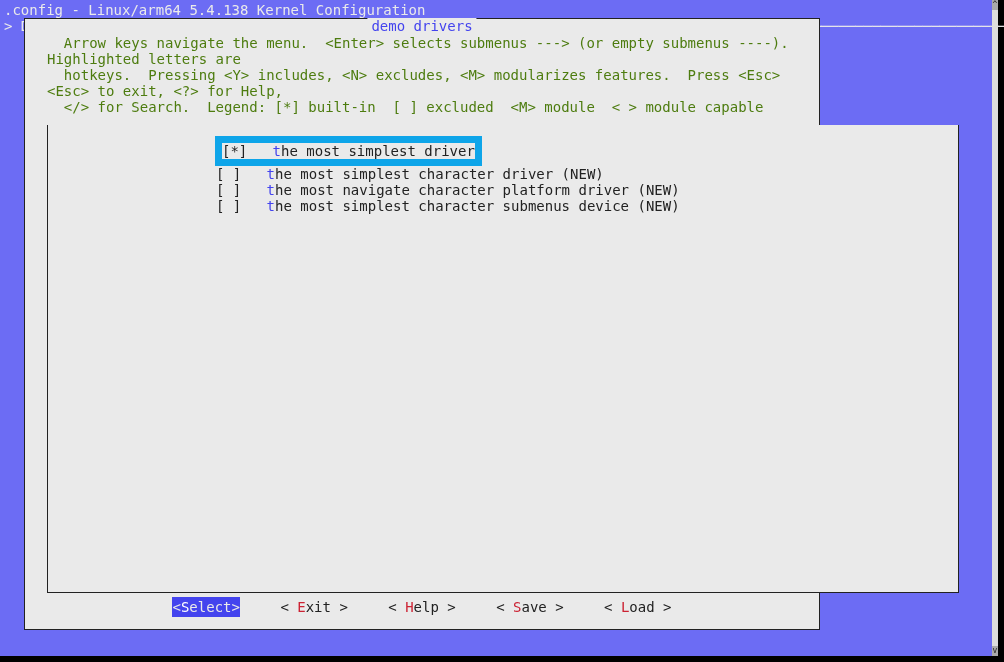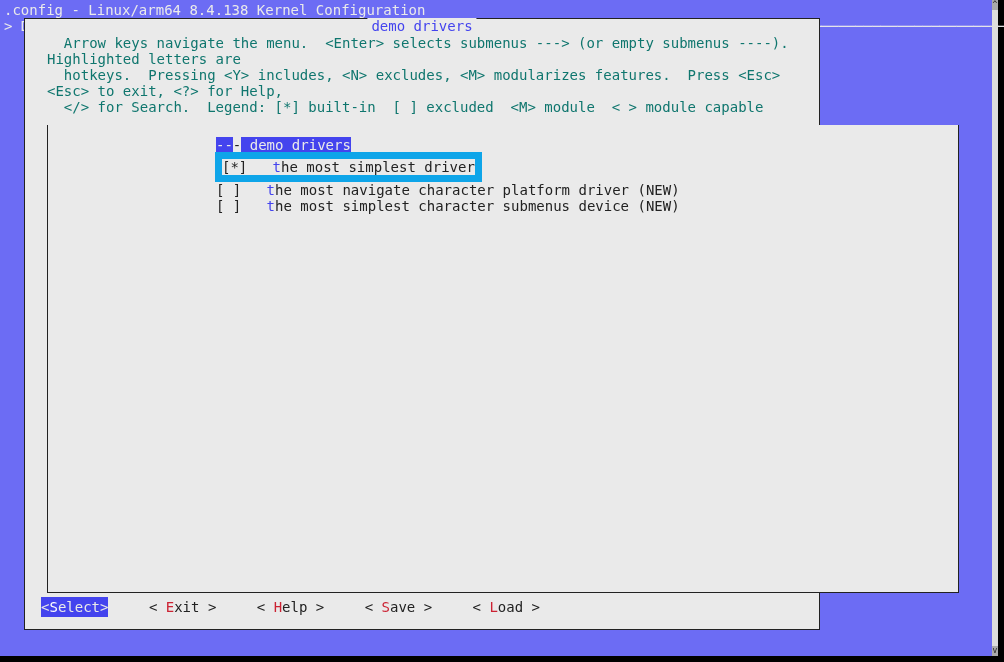--- a/index.html
+++ b/index.html
@@ -59,21 +59,21 @@
     top: -1px;
     left: 50%;
     transform: translateX(-50%);
     background: #eaeaea;
     padding: 0 4px;
     color: #4444ee;
     line-height: 16px;
   }
   .help-area {
     padding: 16px 22px 0 22px;
-    color: #0f766e;
+    color: #4d7c0f;
     white-space: pre-wrap;
     line-height: 16px;
   }
   .inner-box {
     position: absolute;
     top: 106px;
     left: 22px;
     width: 912px;
     height: 468px;
     border-left: 1px solid #222;
@@ -103,20 +103,21 @@
     border: 7px solid #0ea5e9;
     margin-left: -1px;
     margin-top: -1px;
     padding: 0;
   }
   .buttons {
     position: absolute;
     bottom: 12px;
     left: 0;
     width: 100%;
+    text-align: center;
     line-height: 20px;
   }
   .btn {
     display: inline-block;
     color: #222;
     margin: 0 16px;
     white-space: pre;
   }
   .btn-sel {
     background: #4444ee;
@@ -140,37 +141,37 @@
     font-size: 8px;
     text-align: center;
     line-height: 10px;
   }
   .sb-arrow.bottom { position: absolute; bottom: 0; }
 </style>
 </head>
 <body>
 
 <div class="terminal">
-  <div class="header-line">.config - Linux/arm64 8.4.138 Kernel Configuration</div>
+  <div class="header-line">.config - Linux/arm64 5.4.138 Kernel Configuration</div>
   <div class="breadcrumb-line"><span>&gt; </span><span>Device Drivers &gt; demo drivers</span><span> ─────────────────────────────────────────────────────────────────────────────────────────────────────</span></div>
 
   <div class="dialog-wrap">
     <div class="dialog-shadow"></div>
     <div class="dialog">
       <div class="dialog-title">demo drivers</div>
 
       <div class="help-area"><span>  Arrow keys navigate the menu.  &lt;Enter&gt; selects submenus ---&gt; (or empty submenus ----).  Highlighted letters are</span>
 <span>  hotkeys.  Pressing &lt;Y&gt; includes, &lt;N&gt; excludes, &lt;M&gt; modularizes features.  Press &lt;Esc&gt;&lt;Esc&gt; to exit, &lt;?&gt; for Help,</span>
 <span>  &lt;/&gt; for Search.  Legend: [*] built-in  [ ] excluded  &lt;M&gt; module  &lt; &gt; module capable</span>
 <span></span></div>
 
       <div class="inner-box">
         <div class="menu-list">
-          <div class="menu-row"><span class="hdr-hl">--</span><span class="hdr-gap">-</span><span class="hdr-hl"> demo drivers</span></div>
           <div class="menu-row"><span class="red-box"><span>[*]   </span><span class="hk-blue">t</span><span>he most simplest driver</span></span></div>
+          <div class="menu-row"><span>[ ]   </span><span class="hk-blue">t</span><span>he most simplest character driver (NEW)</span></div>
           <div class="menu-row"><span>[ ]   </span><span class="hk-blue">t</span><span>he most navigate character platform driver (NEW)</span></div>
           <div class="menu-row"><span>[ ]   </span><span class="hk-blue">t</span><span>he most simplest character submenus device (NEW)</span></div>
         </div>
       </div>
 
       <div class="buttons">
         <span class="btn btn-sel"><span>&lt;</span><span class="hk">S</span><span>elect&gt;</span></span>
         <span class="btn"><span>&lt; </span><span class="hk">E</span><span>xit &gt;</span></span>
         <span class="btn"><span>&lt; </span><span class="hk">H</span><span>elp &gt;</span></span>
         <span class="btn"><span>&lt; </span><span class="hk">S</span><span>ave &gt;</span></span>

